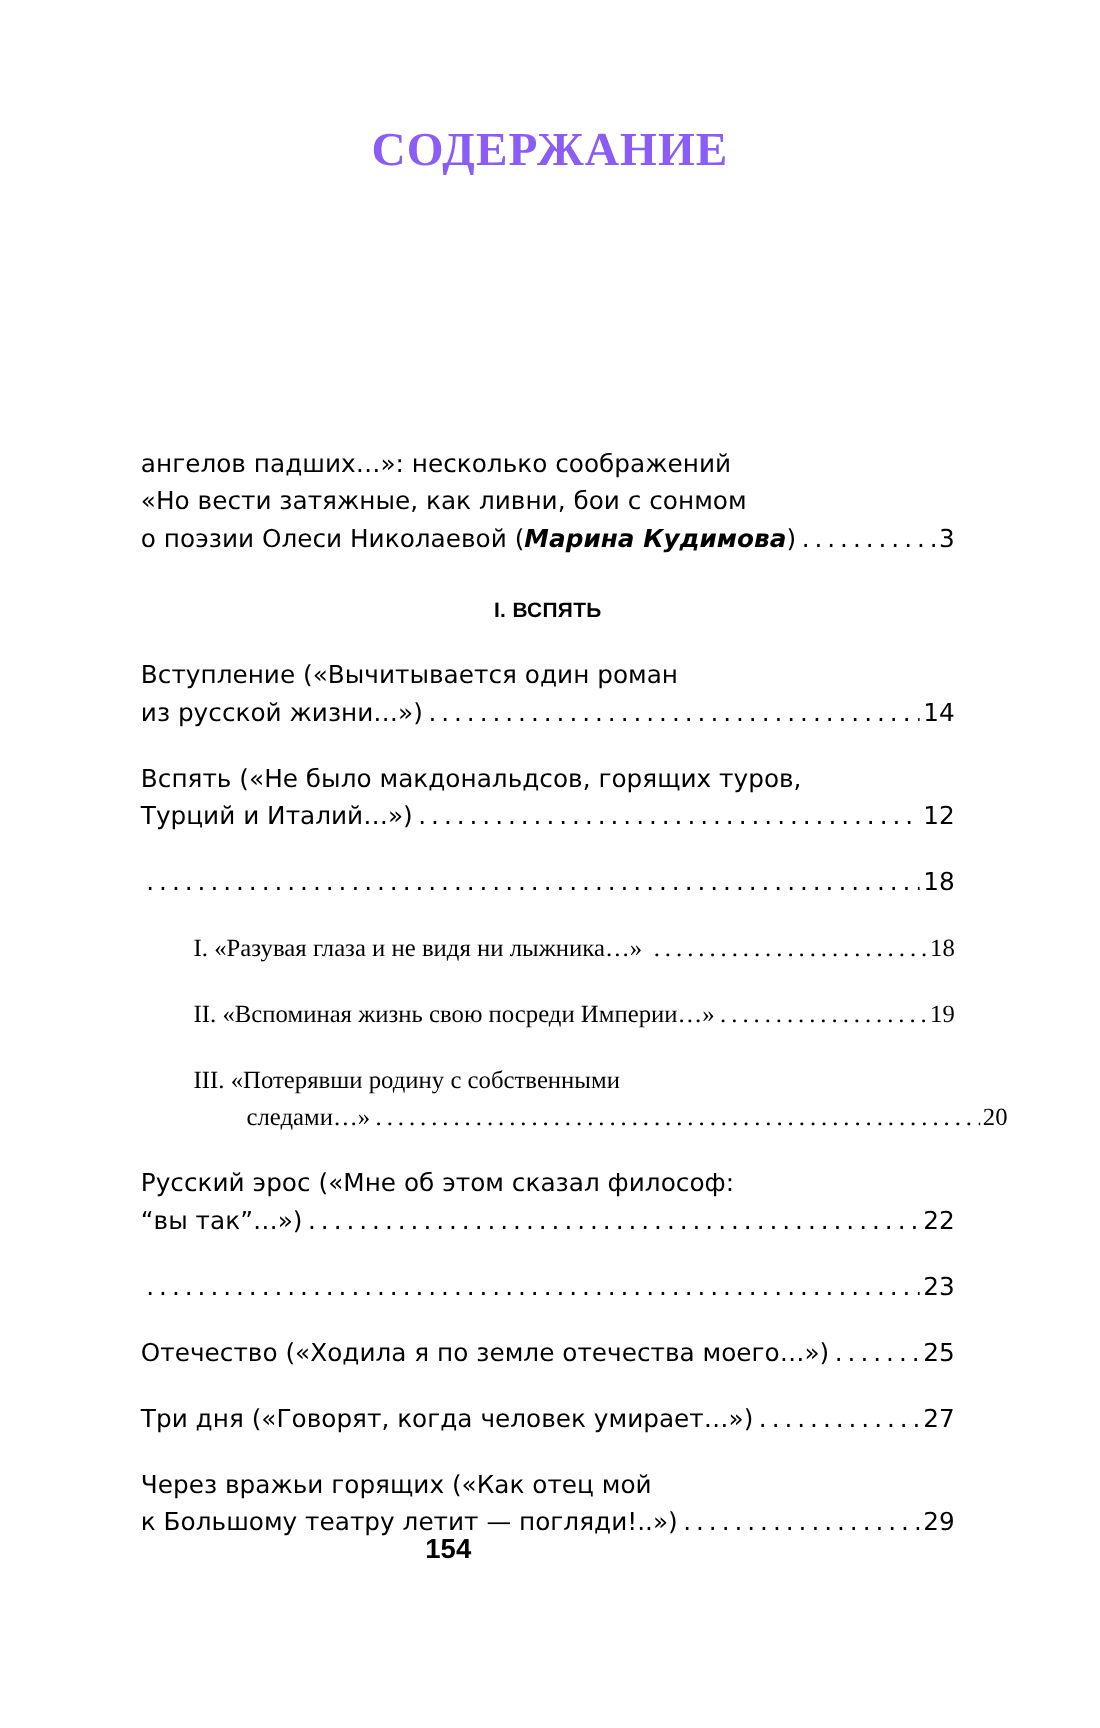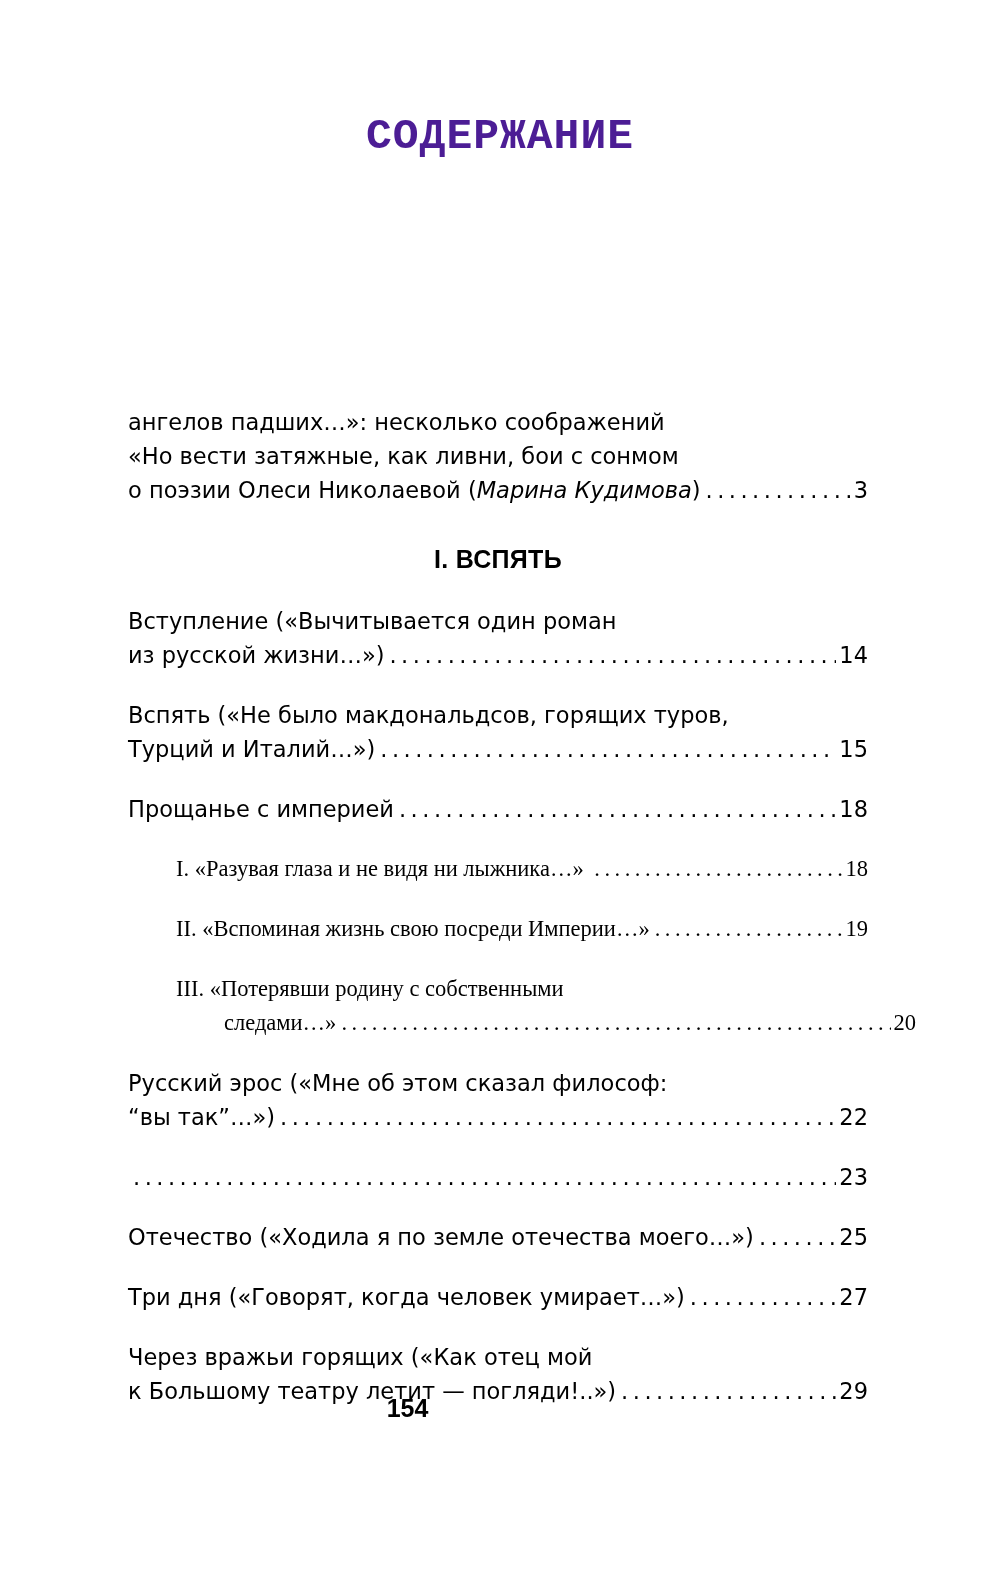--- a/index.html
+++ b/index.html
@@ -24,25 +24,25 @@
     height: 1571px;
     background: #ffffff;
   }
 
   .page-title {
     position: absolute;
     top: 112px;
     left: 0;
     width: 1000px;
     text-align: center;
-    font-family: Liberation Mono, monospace;
+    font-family: Liberation Serif, serif;
     font-weight: bold;
     font-size: 43px;
     letter-spacing: 1px;
-    color: #4c1d95;
+    color: #8b5cf6;
   }
 
   .toc {
     position: absolute;
     left: 128px;
     top: 405px;
     width: 740px;
   }
 
   .entry {
@@ -75,27 +75,27 @@
     font-size: 22.5px;
     line-height: 34px;
     color: #000;
   }
   .pageno {
     flex: 0 0 auto;
     white-space: pre;
     font-size: 22.5px;
   }
 
-  .italic { font-style: italic; }
+  .italic { font-style: italic; font-weight: bold; }
 
   .section-head {
     text-align: center;
     font-family: "Liberation Sans", sans-serif;
     font-weight: bold;
-    font-size: 25px;
+    font-size: 19px;
     margin: 38px 0 30px 0;
     letter-spacing: 0.3px;
   }
 
   .sub {
     padding-left: 48px;
     font-family: Liberation Serif, serif;
   }
   .sub .line-last .txt,
   .sub .line .txt { }
@@ -145,26 +145,25 @@
             <span class="txt">из русской жизни…»)</span>
             <span class="leader">.......................................................................................................................</span>
             <span class="pageno">14</span>
           </span>
         </div>
         <div class="entry">
           <span class="line">Вспять («Не было макдональдсов, горящих туров,</span>
           <span class="line-last">
             <span class="txt">Турций и Италий…»)</span>
             <span class="leader">.......................................................................................................................</span>
-            <span class="pageno">15</span>
-          </span>
-        </div>
-        <div class="entry">
-          <span class="line-last">
-            <span class="txt">Прощанье с империей</span>
+            <span class="pageno">12</span>
+          </span>
+        </div>
+        <div class="entry">
+          <span class="line-last">
             <span class="leader">.......................................................................................................................</span>
             <span class="pageno">18</span>
           </span>
         </div>
         <div class="entry sub">
           <span class="line-last">
             <span class="txt">I. «Разувая глаза и не видя ни лыжника…» </span>
             <span class="leader">.......................................................................................................................</span>
             <span class="pageno">18</span>
           </span>

